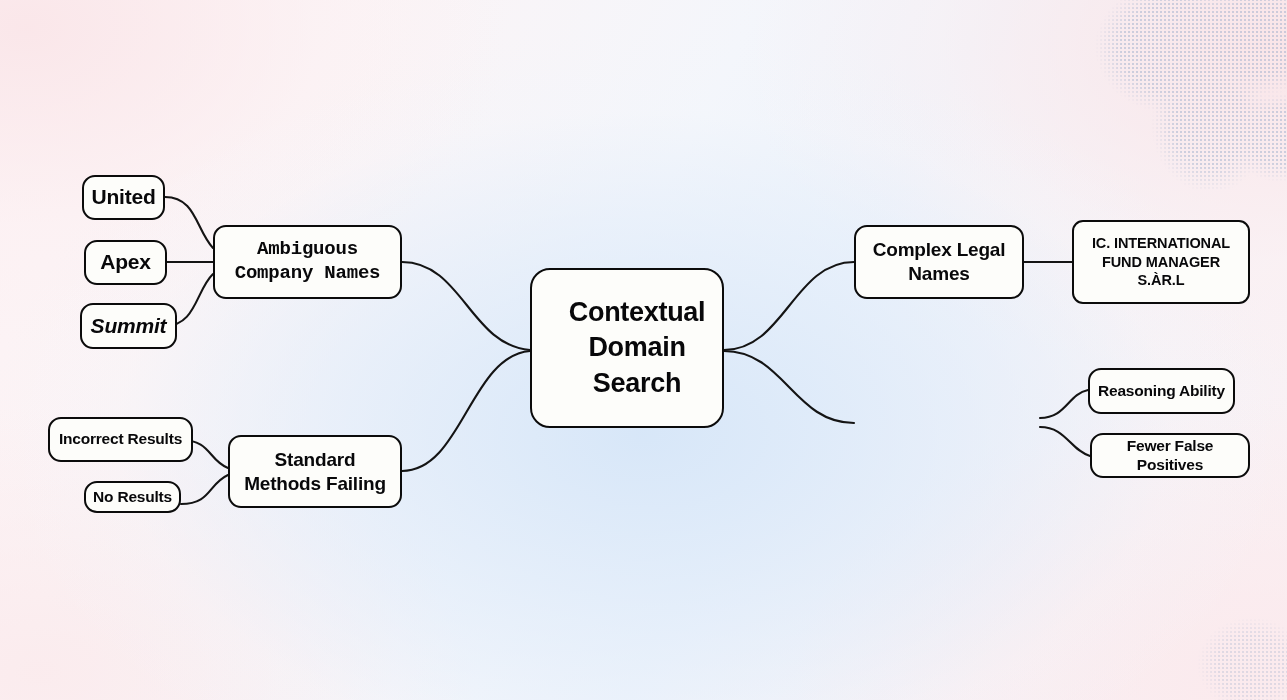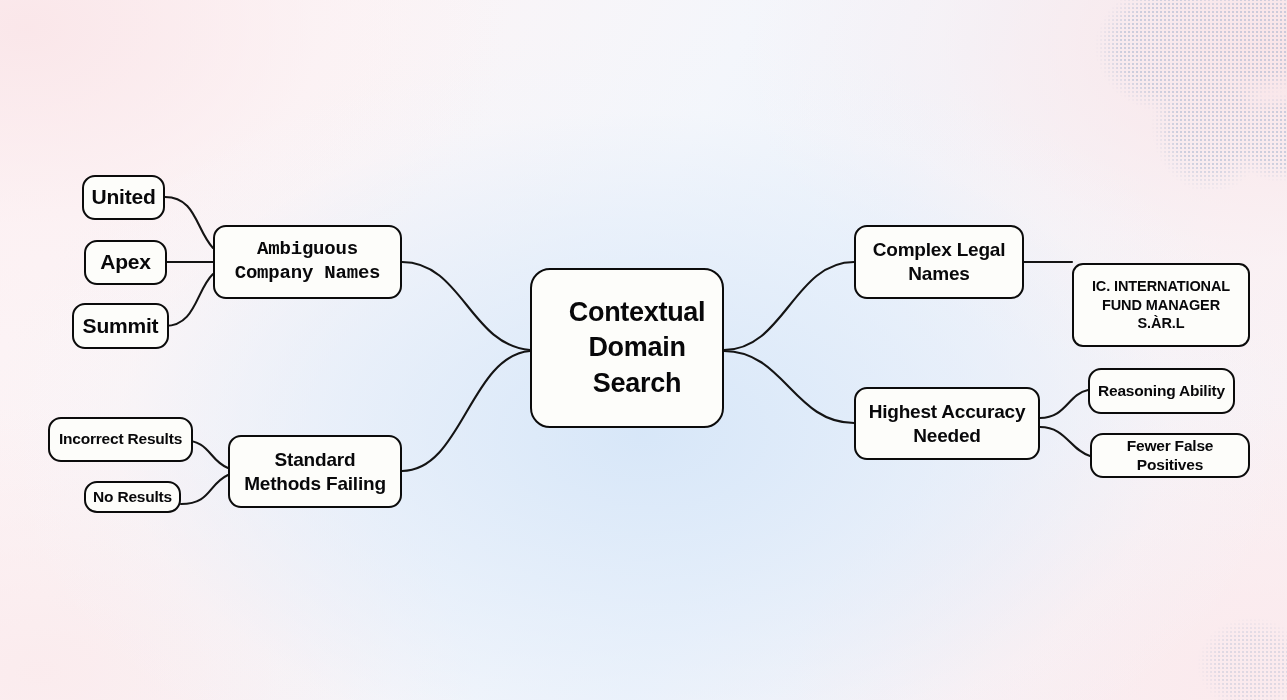--- a/index.html
+++ b/index.html
@@ -153,36 +153,34 @@
 Domain
 Search</div>
 
   <div class="node branch" style="left:213px; top:225px; width:189px; height:74px;font-family:Liberation Mono, monospace;">Ambiguous
 Company Names</div>
 
   <div class="node leaf big" style="left:82px; top:175px; width:83px; height:45px;">United</div>
 
   <div class="node leaf big" style="left:84px; top:240px; width:83px; height:45px;">Apex</div>
 
-  <div class="node leaf big" style="left:72px; top:303px; width:97px; height:46px;">Summit</div>
+  <div class="node leaf big" style="left:80px; top:303px; width:97px; height:46px;font-style:italic;">Summit</div>
 
   <div class="node branch" style="left:228px; top:435px; width:174px; height:73px;">Standard
 Methods Failing</div>
 
   <div class="node leaf" style="left:36px; top:417px; width:145px; height:45px;margin-left:12px;">Incorrect Results</div>
 
   <div class="node leaf" style="left:84px; top:481px; width:97px; height:32px;">No Results</div>
 
   <div class="node branch" style="left:854px; top:225px; width:170px; height:74px;">Complex Legal
 Names</div>
 
-  <div class="node leaf legal" style="left:1072px; top:220px; width:178px; height:84px;margin-top:43px;">IC. INTERNATIONAL
+  <div class="node leaf legal" style="left:1072px; top:220px; width:178px; height:84px;">IC. INTERNATIONAL
 FUND MANAGER
 S.ÀR.L</div>
 
-  <div class="node branch" style="left:854px; top:387px; width:186px; height:73px;">Highest Accuracy
-Needed</div>
 
   <div class="node leaf" style="left:1088px; top:368px; width:147px; height:46px;">Reasoning Ability</div>
 
   <div class="node leaf" style="left:1090px; top:433px; width:160px; height:45px;">Fewer False Positives</div>
 
 </div>
 
 </body></html>

